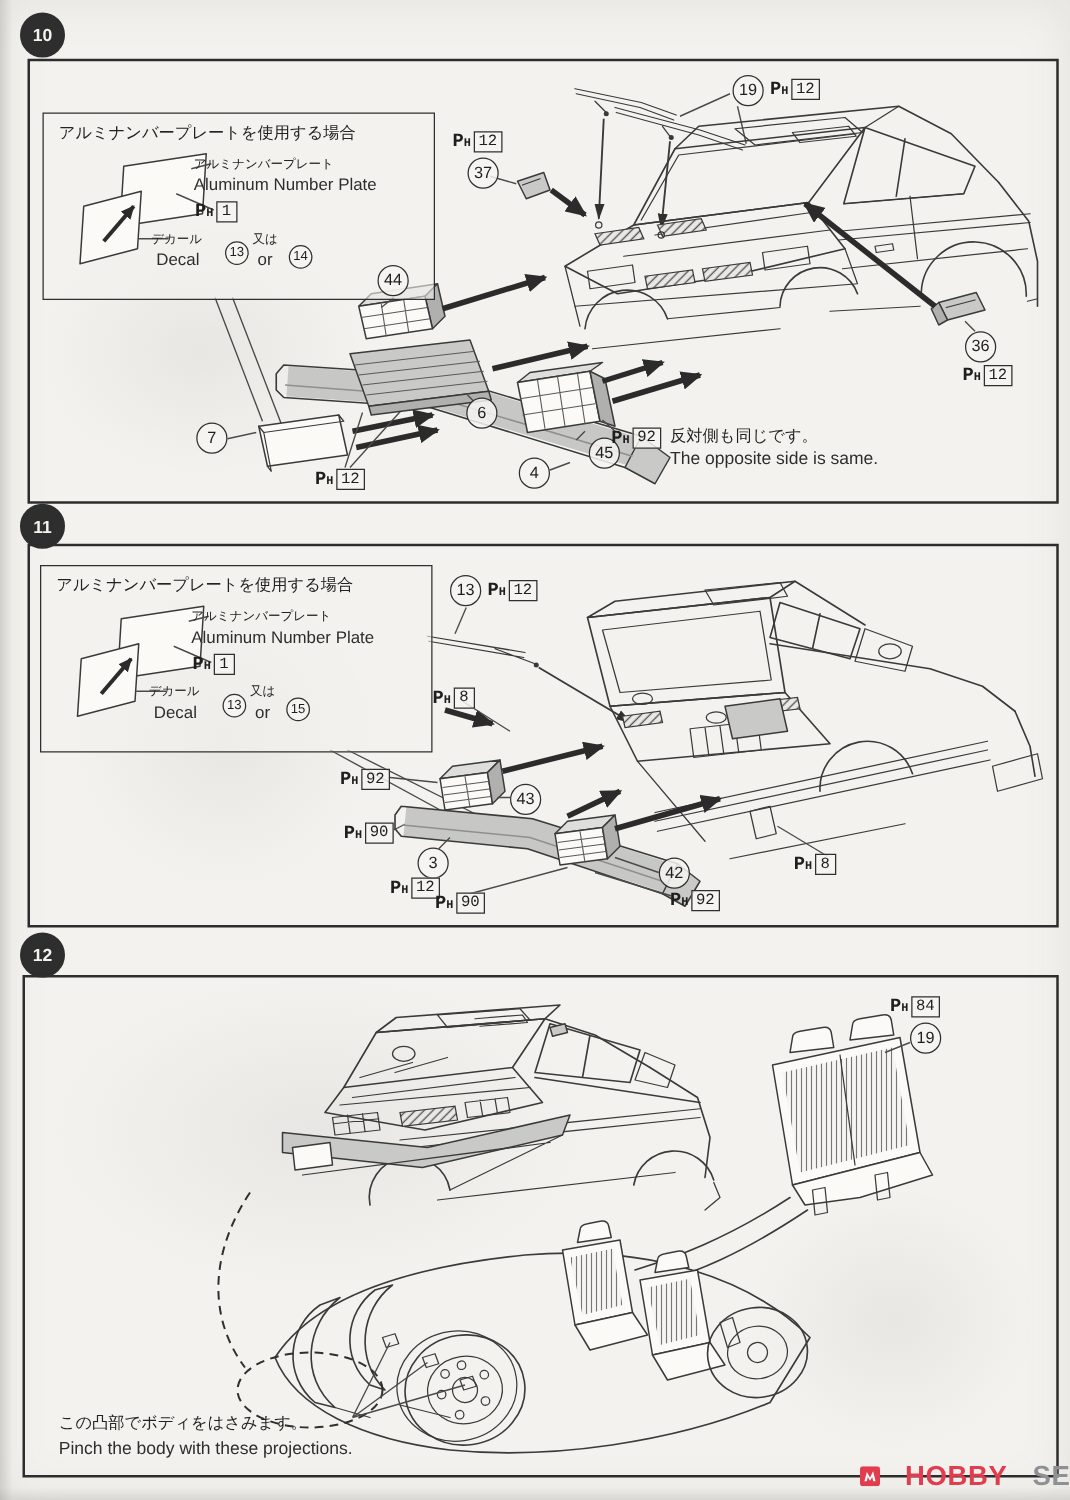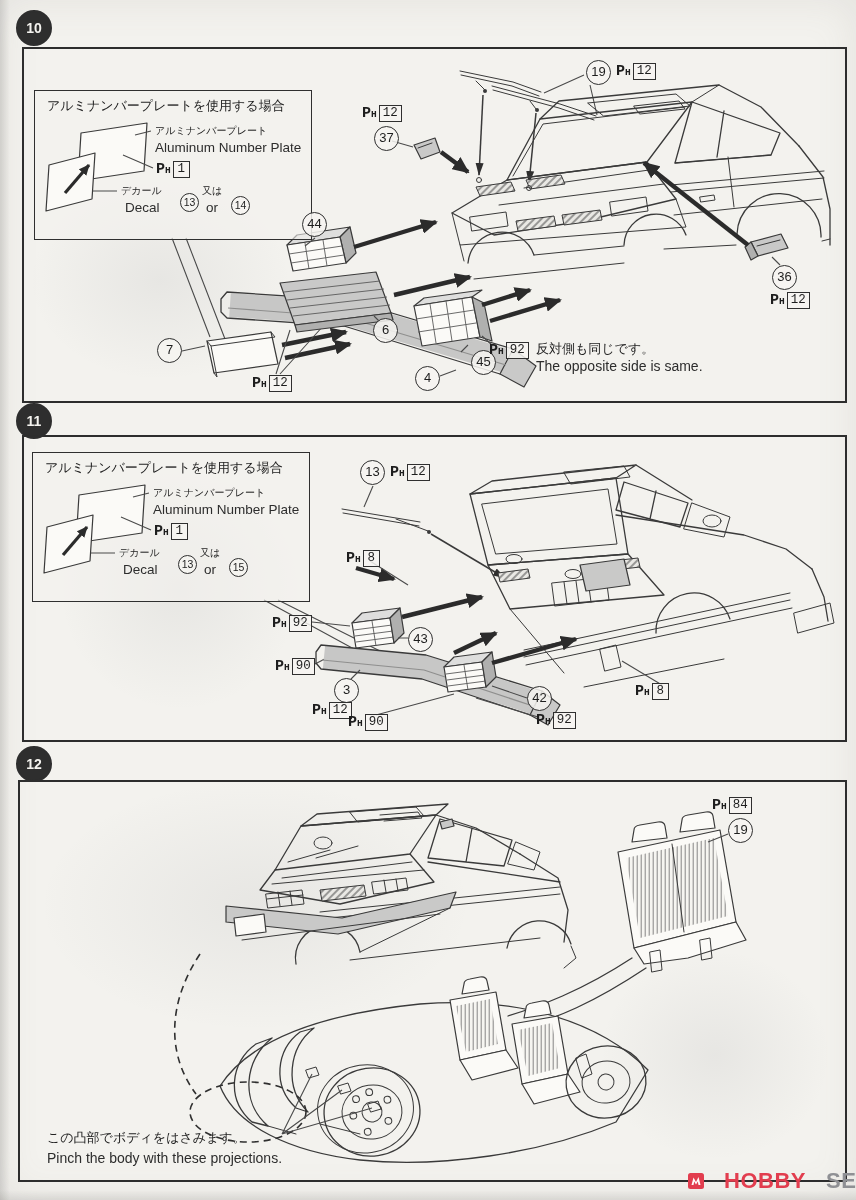--- a/index.html
+++ b/index.html
@@ -26,21 +26,21 @@
   .ph{position:absolute;white-space:nowrap;color:#1e1e1e;z-index:3;font-family:Liberation Mono, monospace;}
   .ph .p{font-weight:bold;font-size:15px;}
   .ph .h{font-weight:bold;font-size:9.5px;}
   .ph .n{display:inline-block;border:1.4px solid #2f2f2f;padding:0 3px;min-width:9px;
          text-align:center;font-size:12.5px;line-height:15px;margin-left:2px;
          background:rgba(246,245,241,.85);vertical-align:1px;}
 
   .jp{position:absolute;color:#222;font-size:13px;white-space:nowrap;z-index:3;}
   .en{position:absolute;color:#2d2d2d;font-size:14px;white-space:nowrap;z-index:3;}
 
-  .notebox{position:absolute;border:1.5px solid #2f2f2f;background:rgba(243,242,238,.6);z-index:2;}
+  .notebox{position:absolute;border:1.5px solid #2f2f2f;background:rgba(243,242,238,.6);z-index:2;padding-left:36px;}
   .notebox .title{position:absolute;left:12px;top:6px;font-size:13px;color:#222;white-space:nowrap;}
   .notebox .lbl-jp{position:absolute;font-size:10px;color:#222;white-space:nowrap;}
   .notebox .lbl-en{position:absolute;font-size:13.5px;color:#2d2d2d;white-space:nowrap;}
 
   .wm{position:absolute;left:688px;top:1168px;display:flex;align-items:center;gap:20px;z-index:5;
       font-weight:bold;font-size:22px;letter-spacing:.5px;}
   .wm .w1{color:#e23d4e;}
   .wm .w2{color:#8f9094;}
 
   svg .ln{fill:none;stroke:#3a3a3a;stroke-width:1.3;stroke-linejoin:round;stroke-linecap:round;}

